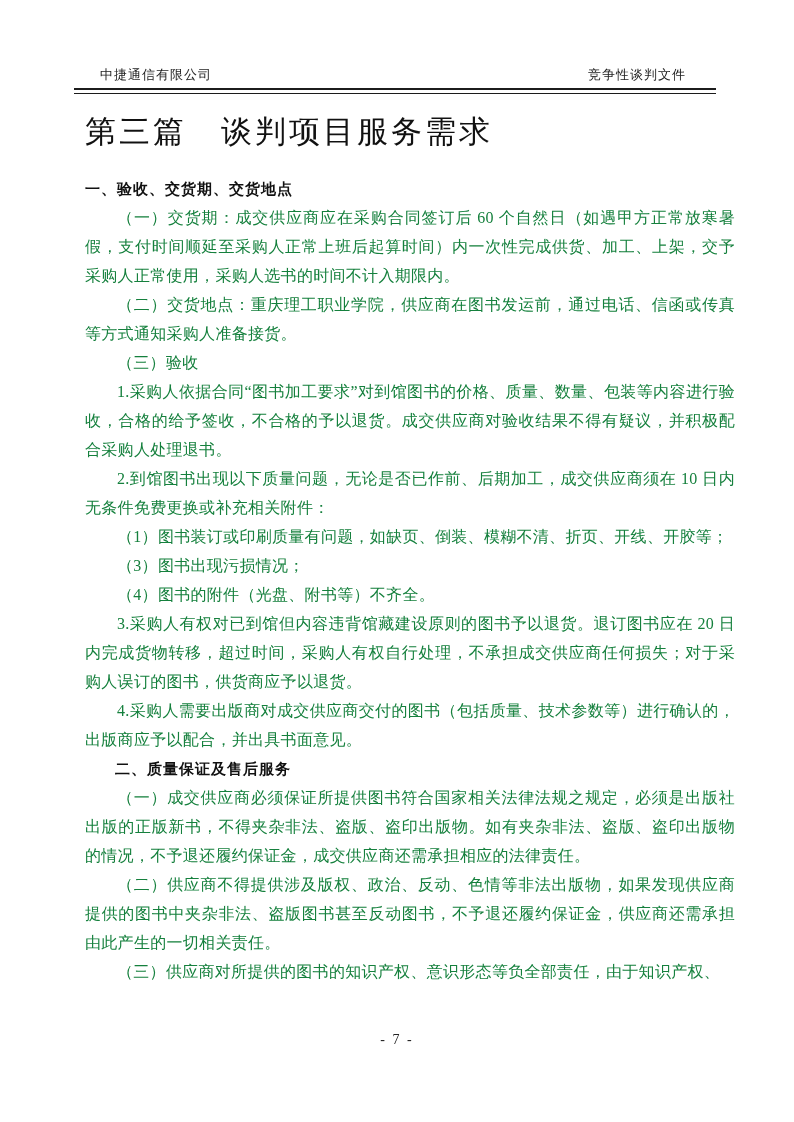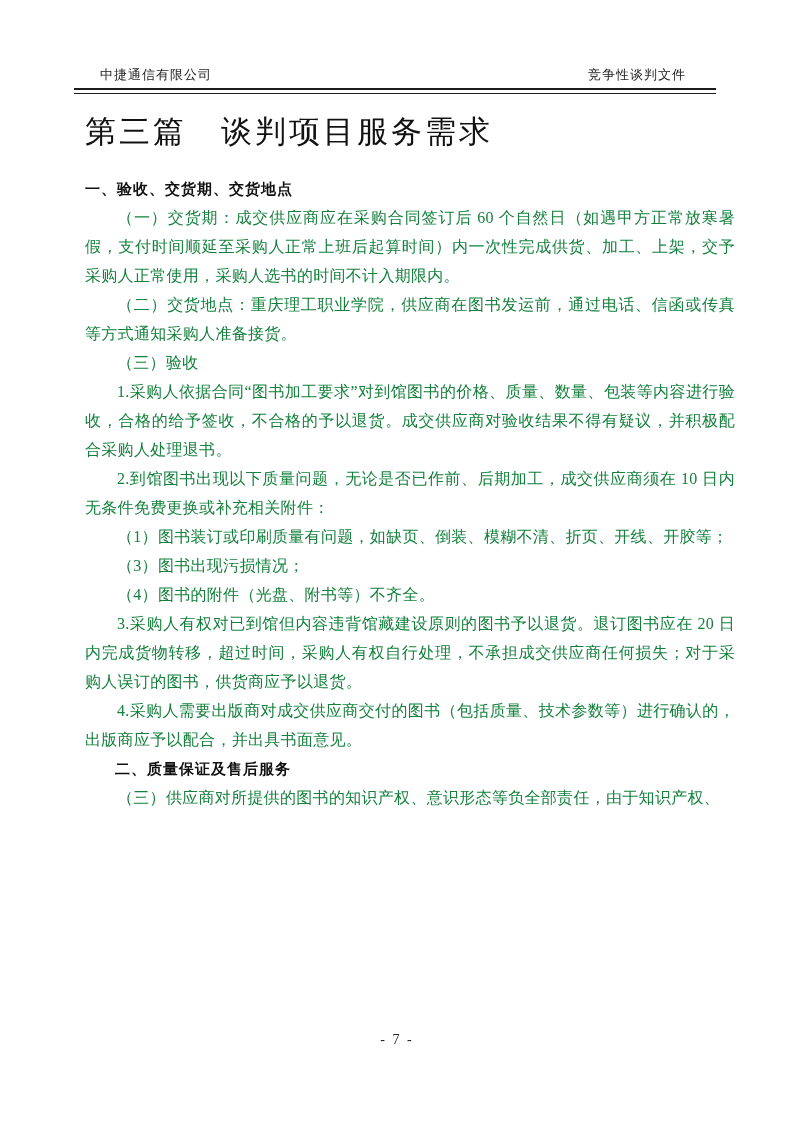--- a/index.html
+++ b/index.html
@@ -107,20 +107,22 @@
           <p class="para">2.到馆图书出现以下质量问题，无论是否已作前、后期加工，成交供应商须在 10 日内无条件免费更换或补充相关附件：</p>
           <p class="para">（1）图书装订或印刷质量有问题，如缺页、倒装、模糊不清、折页、开线、开胶等；</p>
           <p class="para">（3）图书出现污损情况；</p>
           <p class="para">（4）图书的附件（光盘、附书等）不齐全。</p>
           <p class="para">3.采购人有权对已到馆但内容违背馆藏建设原则的图书予以退货。退订图书应在 20 日内完成货物转移，超过时间，采购人有权自行处理，不承担成交供应商任何损失；对于采购人误订的图书，供货商应予以退货。</p>
           <p class="para">4.采购人需要出版商对成交供应商交付的图书（包括质量、技术参数等）进行确认的，出版商应予以配合，并出具书面意见。</p>
         </section>
 
   <section>
     <h2 class="section-heading indent">二、质量保证及售后服务</h2>
+  <p class="para">（一）成交供应商必须保证所提供图书符合国家相关法律法规之规定，必须是出版社出版的正版新书，不得夹杂非法、盗版、盗印出版物。如有夹杂非法、盗版、盗印出版物的情况，不予退还履约保证金，成交供应商还需承担相应的法律责任。</p>
+          <p class="para">（二）供应商不得提供涉及版权、政治、反动、色情等非法出版物，如果发现供应商提供的图书中夹杂非法、盗版图书甚至反动图书，不予退还履约保证金，供应商还需承担由此产生的一切相关责任。</p>
           <p class="para">（三）供应商对所提供的图书的知识产权、意识形态等负全部责任，由于知识产权、</p>
         </section>
 </div>
   </div>
 
   <div class="footer">
     <span>- 7 -</span>
   </div>
 
 </div>

